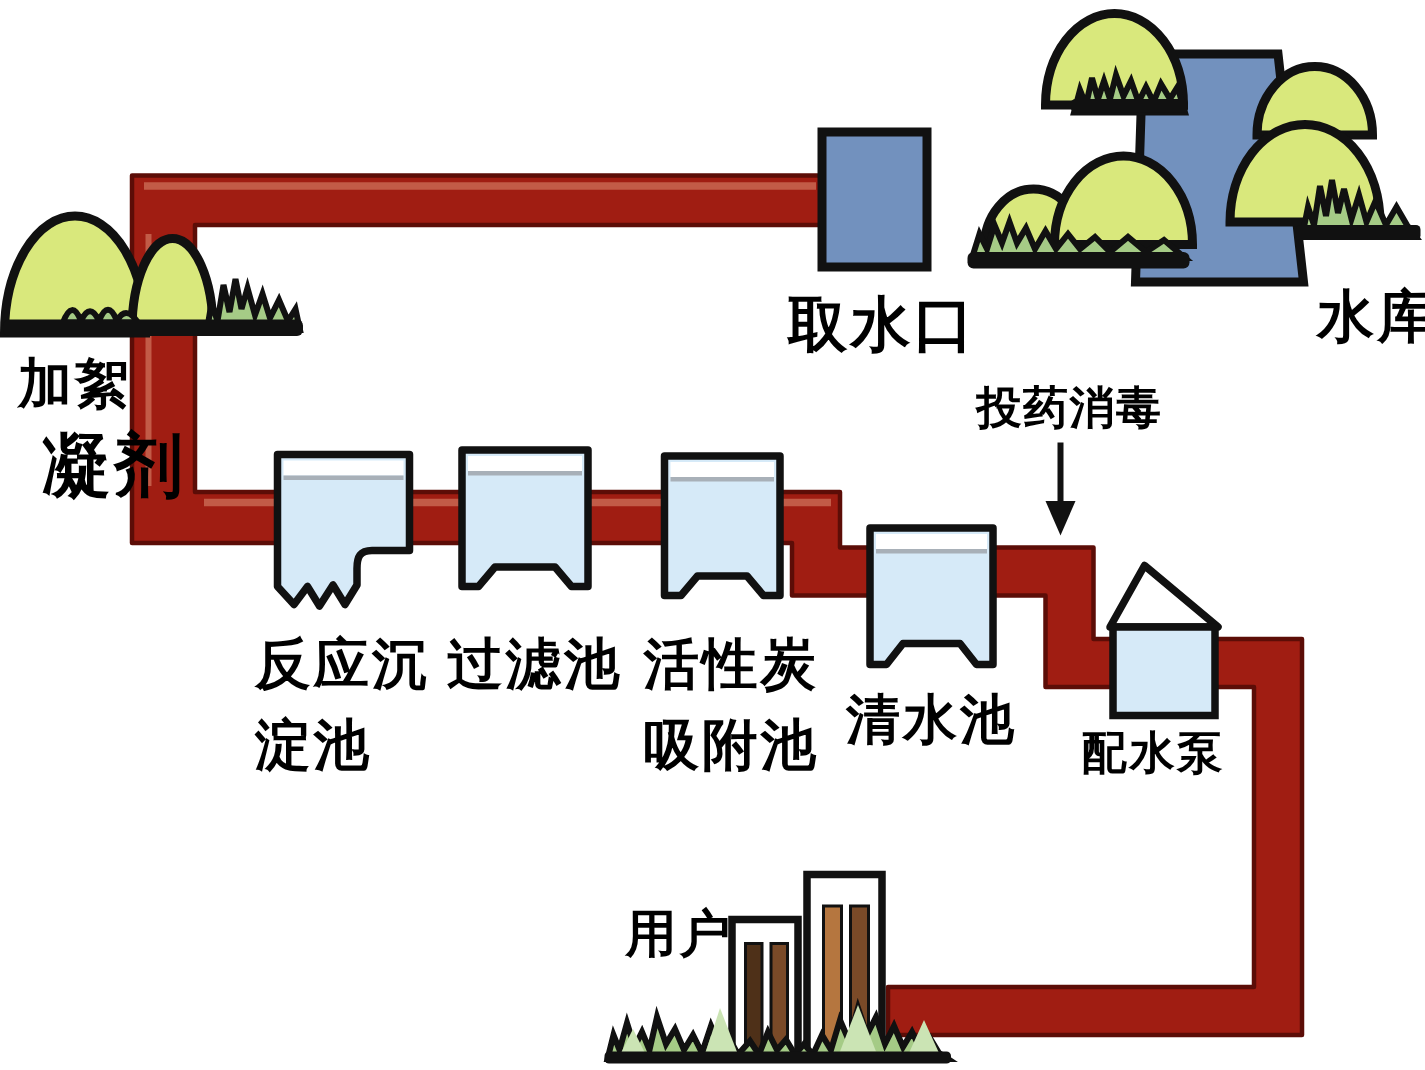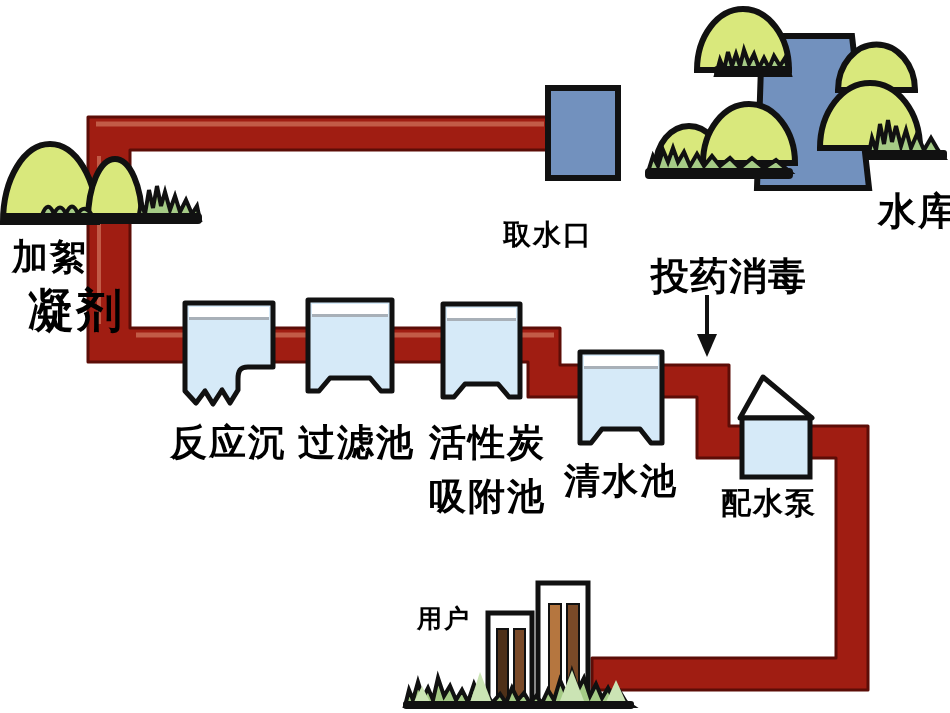--- a/index.html
+++ b/index.html
@@ -108,31 +108,32 @@
         <polygon points="606,702 616,680 626,702"></polygon>
         <polygon points="414,702 422,686 430,702"></polygon>
       </g>
       <rect x="403" y="701" width="231" height="8" rx="3" fill="#111"></rect>
     </g>
   </svg>
 
   <div class="label" style="left:12px;top:238px;font-size:36px;">加絮</div>
   <div class="label" style="left:28px;top:287px;font-size:46px;font-family:Liberation Serif, serif;">凝剂</div>
 
-  <div class="label" style="left:503px;top:196px;font-size:28px;margin-top:24px;">取水口</div>
+  <div class="label" style="left:525px;top:196px;font-size:40px;">取水口</div>
   <div class="label" style="left:878px;top:192px;font-size:38px;">水库</div>
 
-  <div class="label" style="left:651px;top:257px;font-size:38px;letter-spacing:1px;">投药消毒</div>
+  <div class="label" style="left:651px;top:257px;font-size:30px;letter-spacing:1px;">投药消毒</div>
 
   <div class="label" style="left:170px;top:424px;font-size:37px;text-align:right;">反应沉</div>
+  <div class="label" style="left:170px;top:478px;font-size:37px;">淀池</div>
 
   <div class="label" style="left:298px;top:424px;font-size:37px;text-align:right;">过滤池</div>
 
   <div class="label" style="left:429px;top:478px;font-size:37px;">吸附池</div>
   <div class="label" style="left:429px;top:424px;font-size:37px;">活性炭</div>
 
   <div class="label" style="left:564px;top:462px;font-size:36px;">清水池</div>
 
   <div class="label" style="left:721px;top:487px;font-size:30px;">配水泵</div>
 
-  <div class="label" style="left:417px;top:606px;font-size:25px;">用户</div>
+  <div class="label" style="left:417px;top:606px;font-size:34px;">用户</div>
 
 </div>
 
 </body></html>

